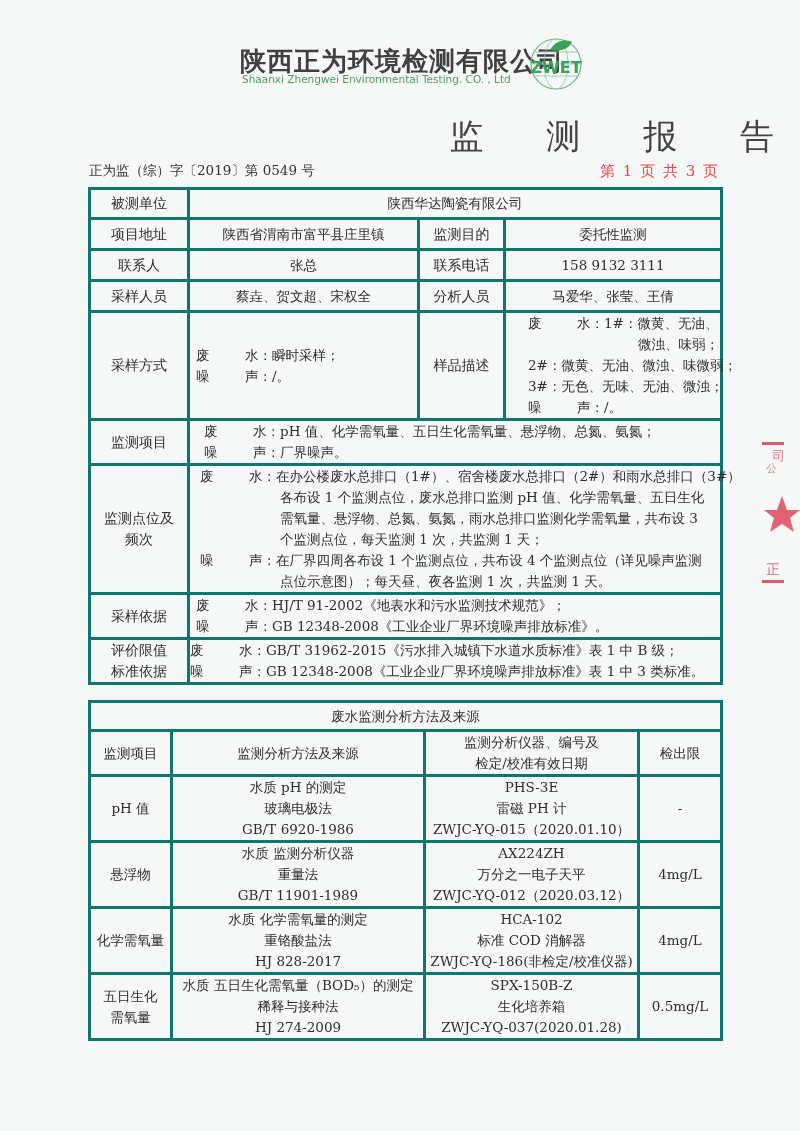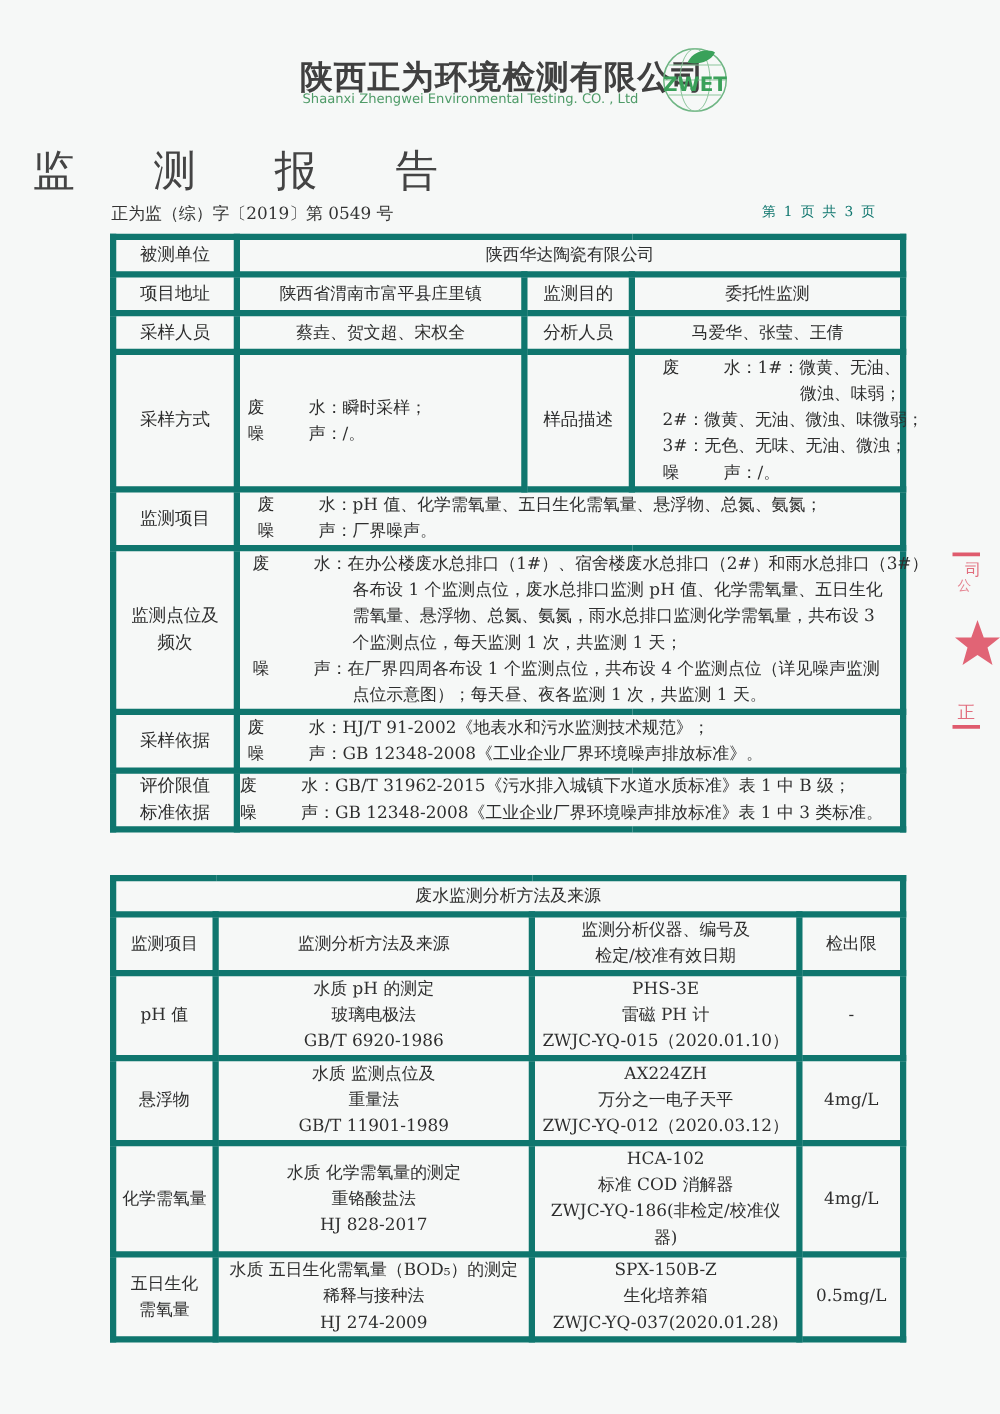--- a/index.html
+++ b/index.html
@@ -21,29 +21,29 @@
   }
   .company-en {
     position: absolute; left: 12px; top: 33px;
     font-family: "DejaVu Sans", sans-serif;
     font-size: 10.5px; color: #4f9b68;
   }
   .logo {
     position: absolute; left: 292px; top: -4px; width: 68px; height: 56px;
   }
   .title {
-    position: absolute; left: 0; right: 0; top: 114px; text-align: left;
+    position: absolute; left: 0; right: 0; top: 114px; text-align: right;
     font-size: 34px; letter-spacing: 26px; color: #444; padding-left: 26px;
     font-family: "DejaVu Serif", serif;
   }
   .ref-no { position: absolute; left: 89px; top: 162px; font-size: 13.5px; color: #333; }
-  .page-no { position: absolute; right: 100px; top: 162px; font-size: 11px; color: #0f766e; word-spacing: 3px; }
+  .page-no { position: absolute; right: 82px; top: 162px; font-size: 15px; color: #ef4444; word-spacing: 3px; }
 
   table { border-collapse: collapse; position: absolute; left: 88px; width: 632px; table-layout: fixed; }
-  td { border: 5px solid #0f766e; font-size: 13.5px; line-height: 21px; padding: 0 4px; color: #2e2e2e; }
+  td { border: 3px solid #0f766e; font-size: 13.5px; line-height: 21px; padding: 0 4px; color: #2e2e2e; }
   .outer { border: 2px solid #5a5a5a; }
   .c { text-align: center; }
   .lbl { text-align: center; font-size: 14px; }
   .k1 { display: inline-block; width: 18px; }
   .k2 { display: inline-block; width: 58px; text-align: right; }
   .line { white-space: nowrap; }
   .cont { display: block; padding-left: 80px; }
   #upper { top: 187px; }
   #lower { top: 700px; }
   .stamp {
@@ -83,20 +83,26 @@
     <td class="lbl">被测单位</td>
     <td class="c" colspan="3">陕西华达陶瓷有限公司</td>
   </tr>
   <tr style="height:31px">
     <td class="lbl">项目地址</td>
     <td class="c">陕西省渭南市富平县庄里镇</td>
     <td class="lbl">监测目的</td>
     <td class="c">委托性监测</td>
   </tr>
   <tr style="height:31px">
+    <td class="lbl">联系人</td>
+    <td class="c">张总</td>
+    <td class="lbl">联系电话</td>
+    <td class="c">158 9132 3111</td>
+  </tr>
+  <tr style="height:31px">
     <td class="lbl">采样人员</td>
     <td class="c">蔡垚、贺文超、宋权全</td>
     <td class="lbl">分析人员</td>
     <td class="c">马爱华、张莹、王倩</td>
   </tr>
   <tr style="height:106px">
     <td class="lbl">采样方式</td>
     <td style="padding-left:6px">
       <div class="line"><span class="k1">废</span><span class="k2">水：</span><span>瞬时采样；</span></div>
       <div class="line"><span class="k1">噪</span><span class="k2">声：</span><span>/。</span></div>
@@ -181,21 +187,21 @@
     <td class="c">
       <div>PHS-3E</div>
           <div>雷磁 PH 计</div>
           <div>ZWJC-YQ-015（2020.01.10）</div>
     </td>
     <td class="c">-</td>
   </tr>
   <tr style="height:64px">
     <td class="c">悬浮物</td>
     <td class="c">
-      <div>水质 监测点位及</div>
+      <div>水质 监测分析仪器</div>
           <div>重量法</div>
           <div>GB/T 11901-1989</div>
     </td>
     <td class="c">
       <div>AX224ZH</div>
           <div>万分之一电子天平</div>
           <div>ZWJC-YQ-012（2020.03.12）</div>
     </td>
     <td class="c">4mg/L</td>
   </tr>

